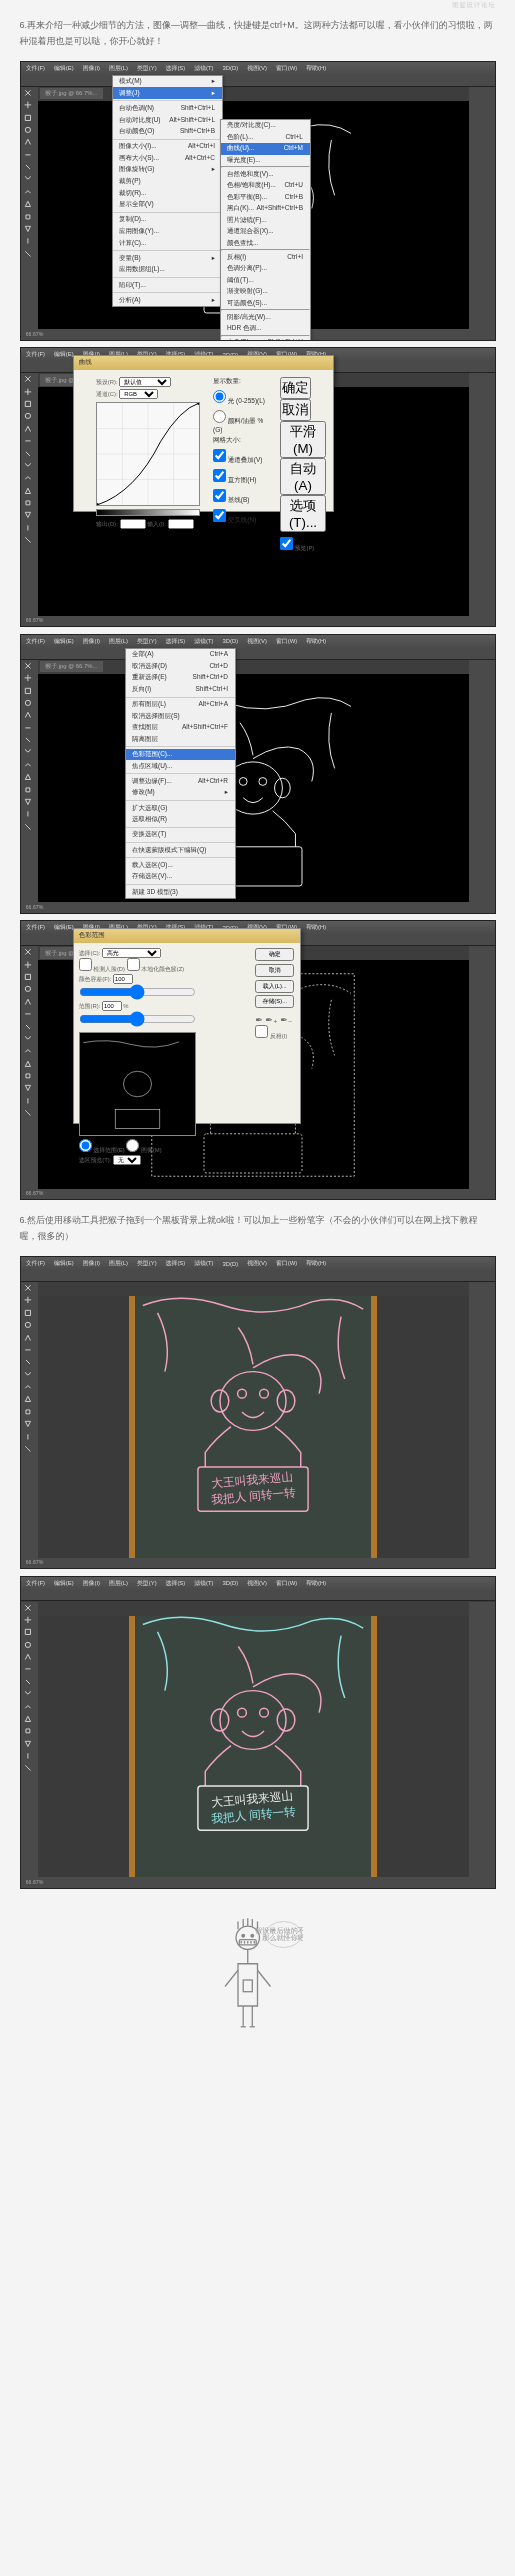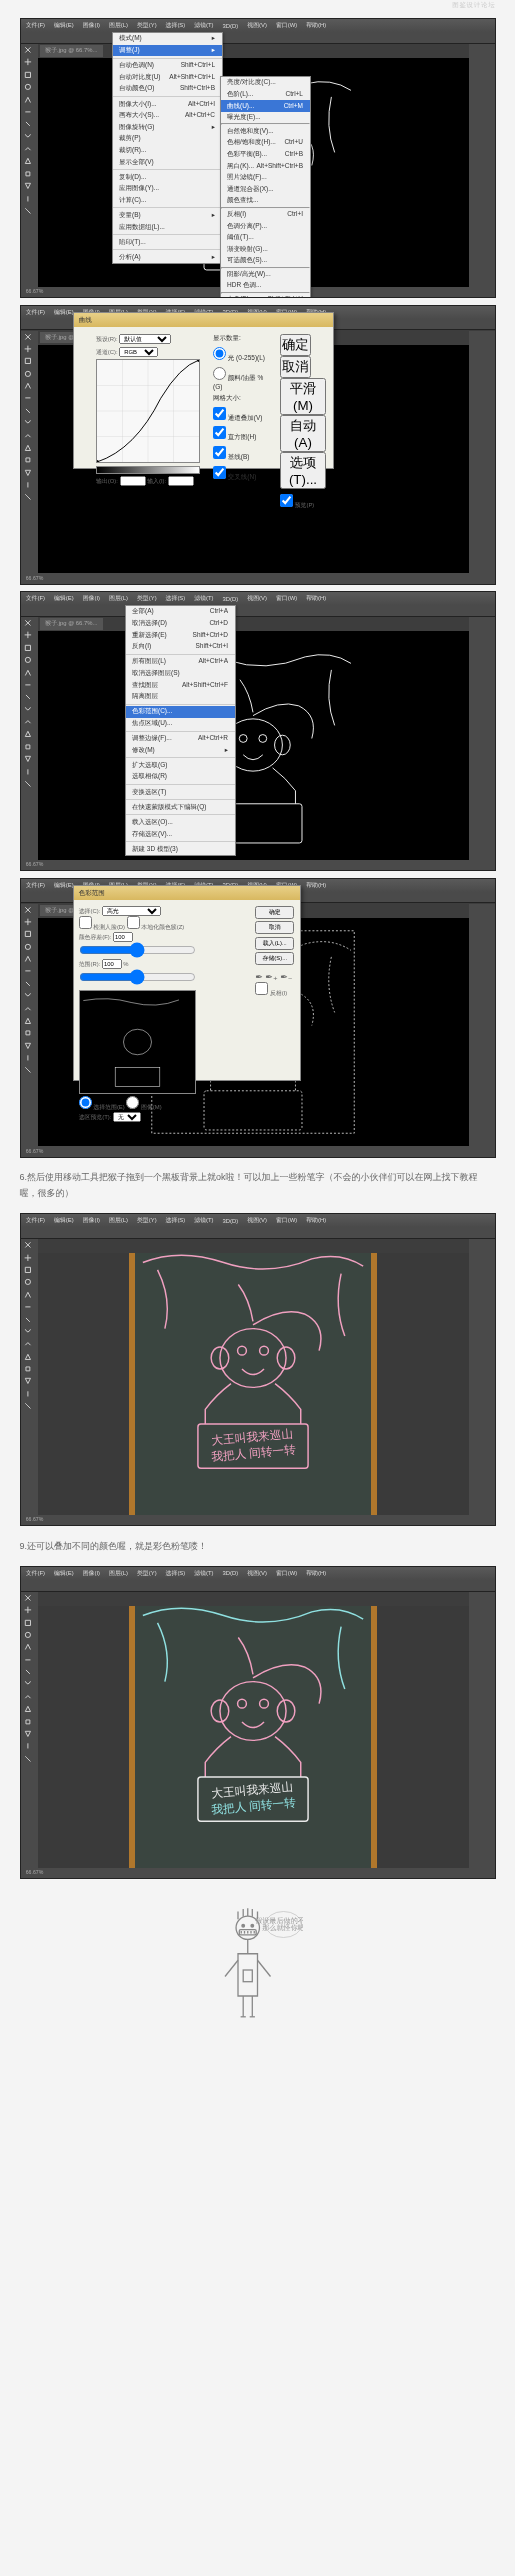--- a/index.html
+++ b/index.html
@@ -243,20 +243,21 @@
 
 
 .dropdown-select { left: 104px; }
 </style>
 </head>
 <body>
 
 <div class="page">
   <div class="watermark">图鉴设计论坛</div>
 
+  <div class="section-text">6.再来介绍一种减少细节的方法，图像—调整—曲线，快捷键是ctrl+M。这两种方法都可以喔，看小伙伴们的习惯啦，两种混着用也是可以哒，你开心就好！</div>
 
   <div class="screenshot">
     <div class="ps-ui">
       <div class="ps-menubar" id="menubar-1">
           <span>文件(F)</span>
           <span>编辑(E)</span>
           <span>图像(I)</span>
           <span>图层(L)</span>
           <span>类型(Y)</span>
           <span>选择(S)</span>
@@ -1164,21 +1165,20 @@
             <span>大王叫我来巡山</span>
             <span>我把人 间转一转</span>
           </div>
         </div>
       </div>
       <div class="ps-panel-right"></div>
       <div class="ps-status">66.67%</div>
     </div>
   </div>
 
-  <div class="section-text">9.还可以叠加不同的颜色喔，就是彩色粉笔喽！</div>
 
   <div class="screenshot">
     <div class="ps-ui bb-ps">
       <div class="ps-menubar" id="menubar-6">
           <span>文件(F)</span>
           <span>编辑(E)</span>
           <span>图像(I)</span>
           <span>图层(L)</span>
           <span>类型(Y)</span>
           <span>选择(S)</span>

